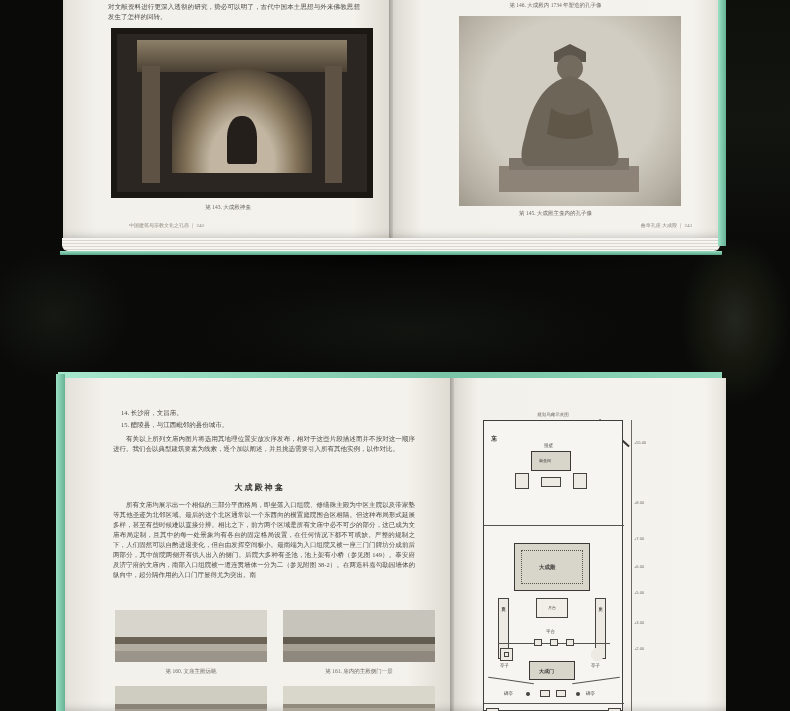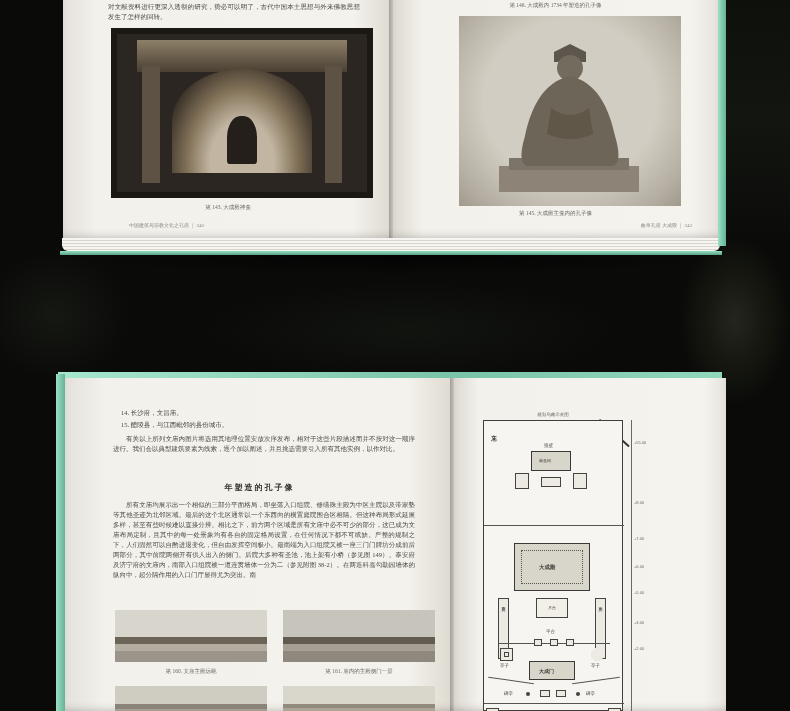--- a/index.html
+++ b/index.html
@@ -118,21 +118,21 @@
   </div>
 
   <div class="book" style="left:56px;top:372px;width:670px;height:339px;">
     <div class="cover-strip-h" style="left:2px;top:0;width:664px;height:6px;background:linear-gradient(to right,#a6e7cd,#79c3a6 60%,#8fd8bb);"></div>
     <div class="cover-strip" style="left:0;top:2px;width:9px;height:337px;"></div>
 
     <div class="page page-left" style="left:9px;top:6px;width:389px;height:333px;">
       <div class="body-text" style="position:absolute;left:56px;top:30px;width:280px;">14. 长沙府，文昌庙。</div>
       <div class="body-text" style="position:absolute;left:56px;top:42px;width:280px;">15. 醴陵县，与江西毗邻的县份城市。</div>
       <div class="body-text" style="position:absolute;left:48px;top:56px;width:302px;text-indent:13px;">有关以上所列文庙内图片将选用其地理位置安放次序发布，相对于这些片段描述而并不按对这一顺序进行。我们会以典型建筑要素为线索，逐个加以阐述，并且挑选需要引入所有其他实例，以作对比。</div>
-      <div class="heading" style="left:0;top:104px;width:389px;">年塑造的孔子像</div>
+      <div class="heading" style="left:0;top:104px;width:389px;">大成殿神龛</div>
       <div class="body-text" style="position:absolute;left:48px;top:122px;width:302px;height:108px;text-indent:13px;overflow:hidden;">所有文庙均展示出一个相似的三部分平面格局，即坐落入口组院、修缮殊主殿为中区主院以及带家塾等其他圣迹为北邻区域。最后的这个北区通常以一个东西向的横置庭院围合区相隔。但这种布局形式延展多样，甚至有些时候难以直接分辨。相比之下，前方两个区域是所有文庙中必不可少的部分，这已成为文庙布局定制，且其中的每一处景象均有各自的固定格局设置，在任何情况下都不可或缺。严整的规制之下，人们固然可以自酌进退变化，但自由发挥空间极小。最南端为入口组院又被一座三门门牌坊分成前后两部分，其中前院两侧开有供人出入的侧门。后院大多种有圣池，池上架有小桥（参见图 149）。泰安府及济宁府的文庙内，南部入口组院被一道连贯墙体一分为二（参见附图 38-2）。在两造科嘉勾勒园墙体的纵向中，起分隔作用的入口门厅显得尤为突出。南</div>
 
       <div class="photo temple-photo" style="left:50px;top:232px;width:152px;height:52px;"></div>
       <div class="photo temple-photo" style="left:218px;top:232px;width:152px;height:52px;filter:brightness(.92);"></div>
       <div class="caption" style="left:50px;top:290px;width:152px;">第 160. 文庙主殿远眺</div>
       <div class="caption" style="left:218px;top:290px;width:152px;">第 161. 庙内的主殿侧门一景</div>
       <div class="photo temple-photo2" style="left:50px;top:308px;width:152px;height:30px;"></div>
       <div class="photo temple-photo2" style="left:218px;top:308px;width:152px;height:30px;filter:brightness(1.05);"></div>
     </div>
 

